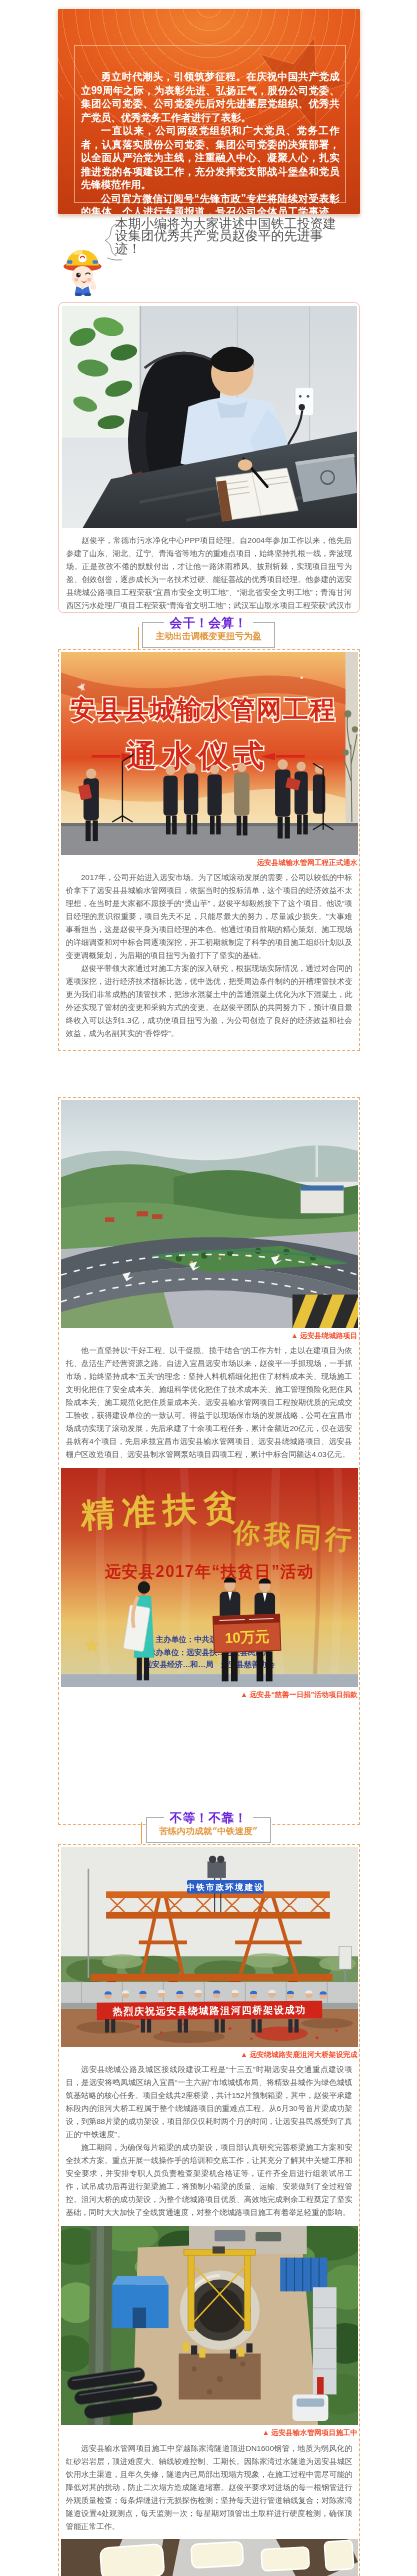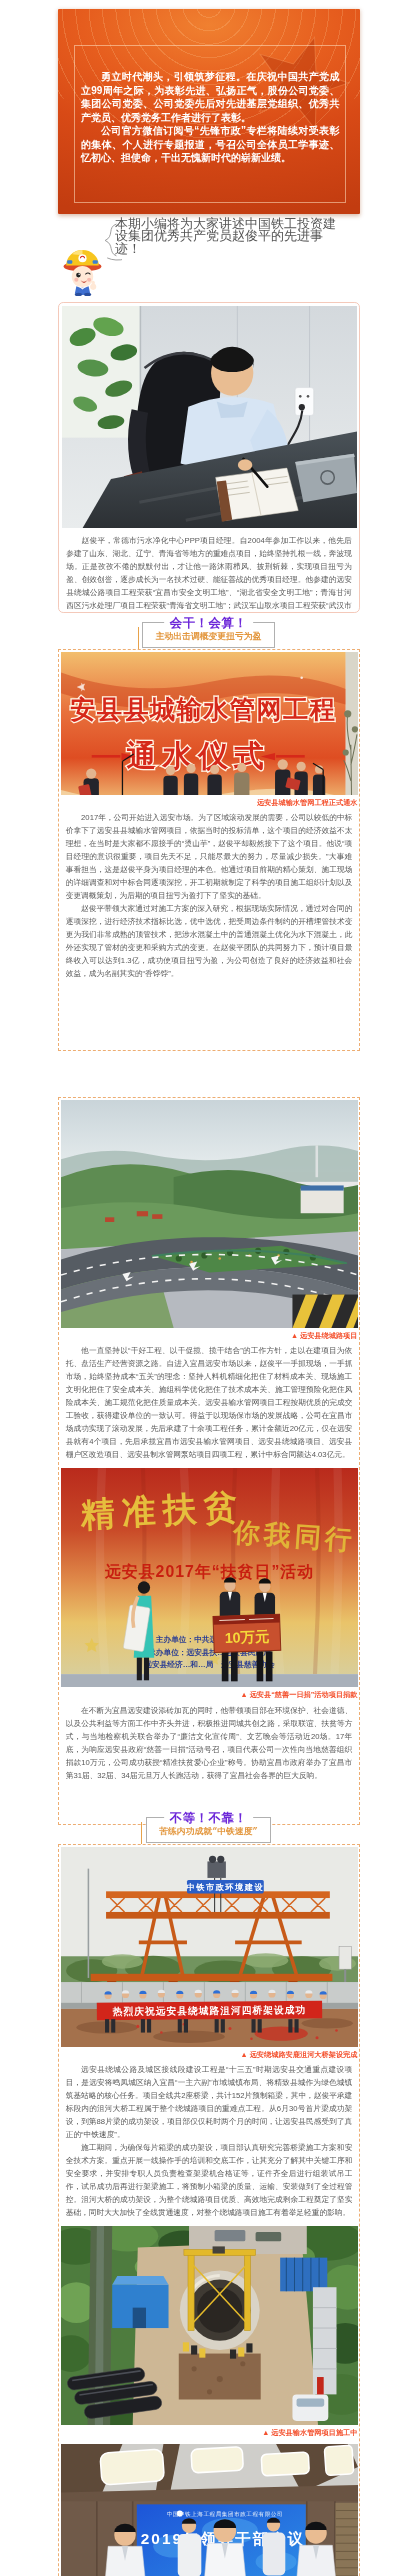--- a/index.html
+++ b/index.html
@@ -55,20 +55,21 @@
 <div class="page">
 
   <div class="abs banner">
     <div class="banner-arcs"></div>
     <svg class="abs" style="right:10.3px;top:20.6px" width="98" height="103" viewBox="0 0 190 200">
       <path d="M95,10 L118,72 L185,74 L132,114 L152,180 L95,142 L38,180 L58,114 L5,74 L72,72 Z" fill="rgba(190,60,15,.55)" stroke="rgba(255,170,110,.35)" stroke-width="2" transform="rotate(18 95 95)"></path>
     </svg>
     <div class="banner-box"></div>
     <div class="banner-text">
       <p>勇立时代潮头，引领筑梦征程。在庆祝中国共产党成立99周年之际，为表彰先进、弘扬正气，股份公司党委、集团公司党委、公司党委先后对先进基层党组织、优秀共产党员、优秀党务工作者进行了表彰。</p>
+      <p>一直以来，公司两级党组织和广大党员、党务工作者，认真落实股份公司党委、集团公司党委的决策部署，以全面从严治党为主线，注重融入中心、凝聚人心，扎实推进党的各项建设工作，充分发挥党支部战斗堡垒和党员先锋模范作用。</p>
       <p>公司官方微信订阅号“先锋市政”专栏将陆续对受表彰的集体、个人进行专题报道，号召公司全体员工学事迹、忆初心、担使命，干出无愧新时代的崭新业绩。</p>
     </div>
   </div>
 
   <div class="abs bubble">本期小编将为大家讲述中国铁工投资建设集团优秀共产党员赵俊平的先进事迹！</div>
   <svg class="abs tail" width="20.6" height="38" viewBox="0 0 40 74">
     <path d="M30,2 C12,8 26,26 8,34 C26,42 14,58 30,64" fill="none" stroke="#8a8a8a" stroke-width="1.6"></path>
     <path d="M12,68 q16,7 36,2" fill="none" stroke="#8a8a8a" stroke-width="1.6"></path>
   </svg>
   <svg class="abs mascot" width="44" height="50" viewBox="0 0 86 98">
@@ -168,21 +169,21 @@
     <div class="sh-in">
       <div class="sh-shadow"></div>
       <div class="sh-frame">
         <div class="sh-title">会干！会算！</div>
         <div class="sh-sub">主动出击调概变更扭亏为盈</div>
       </div>
     </div>
   </div>
 
   <div class="abs dashed" id="dbox1">
-    <div class="photo" style="width:297px;height:143px">
+    <div class="photo" style="width:297px;height:203px">
       <svg width="297" height="203" viewBox="0 0 580 394" preserveAspectRatio="none">
         <defs>
           <linearGradient id="bb" x1="0" y1="0" x2="0" y2="1">
             <stop offset="0" stop-color="#f2be6e"></stop>
               <stop offset=".35" stop-color="#e8703c"></stop>
             <stop offset=".62" stop-color="#de4d22"></stop>
               <stop offset=".88" stop-color="#f0bc76"></stop>
             <stop offset="1" stop-color="#f6dca6"></stop>
           </linearGradient>
         </defs>
@@ -400,23 +401,20 @@
             <rect x="298" y="286" width="130" height="70" fill="#c8502e" stroke="#8e2e14" stroke-width="2"></rect>
             <rect x="298" y="286" width="130" height="16" fill="#8e2214"></rect>
             <line x1="310" y1="294" x2="360" y2="294" stroke="#f2d9c9" stroke-width="2"></line>
             <line x1="368" y1="294" x2="416" y2="294" stroke="#f2d9c9" stroke-width="2"></line>
             <text x="363" y="338" text-anchor="middle" font-size="28" font-weight="bold" fill="#f5d83a">10万元</text>
           </g>
         </g>
       </svg>
     </div>
     <div class="cap">▲ 远安县“慈善一日捐”活动项目捐款</div>
-    <div class="para">
-      <p>在不断为宜昌远安建设添砖加瓦的同时，他带领项目部在环境保护、社会道德、以及公共利益等方面工作中齐头并进，积极推进同城共创之路，采取联谊、扶贫等方式，与当地检察机关联合举办了“廉洁文化宣传周”、文艺晚会等活动近20场。17年底，为响应远安县政府“慈善一日捐”活动号召，项目代表公司一次性向当地慈善组织捐款10万元，公司成功获授“精准扶贫爱心企业”称号。协助宜昌市政府举办了宜昌市第31届、32届、34届元旦万人长跑活动，获得了宜昌社会各界的巨大反响。</p>
-    </div>
   </div>
 
   <div class="abs sechead" id="sh3">
     <div class="sh-in">
       <div class="sh-shadow"></div>
       <div class="sh-frame">
         <div class="sh-title">不等！不靠！</div>
         <div class="sh-sub">苦练内功成就“中铁速度”</div>
       </div>
     </div>
@@ -630,20 +628,23 @@
           <rect x="25" y="315" width="162" height="26" rx="13" fill="#1e1f23" stroke="#3a3c42"></rect>
           <rect x="40" y="345" width="152" height="26" rx="13" fill="#1e1f23" stroke="#3a3c42"></rect>
           <line x1="25" y1="292" x2="160" y2="292" stroke="#4a4d55" stroke-width="3"></line>
           <line x1="35" y1="322" x2="180" y2="322" stroke="#4a4d55" stroke-width="3"></line>
         </g>
         <rect x="452" y="330" width="70" height="52" rx="8" fill="#edeff1"></rect>
         <rect x="460" y="338" width="54" height="16" rx="4" fill="#9fb4c4"></rect>
       </svg>
     </div>
     <div class="cap">▲ 远安县输水管网项目施工中</div>
+    <div class="para">
+      <p>远安县输水管网项目施工中穿越陈家湾隧道顶进DN1600钢管，地质为弱风化的红砂岩岩层，顶进难度大、轴线较难控制、工期长。因陈家湾过水隧道为远安县城区饮用水主渠道，且年久失修，隧道内已局部出现塌方现象，在施工过程中需尽可能的降低对其的扰动，防止二次塌方造成隧道堵塞。赵俊平要求对进场的每一根钢管进行外观质量检查；每条焊缝进行无损探伤检测；坚持每天进行管道轴线复合；对陈家湾隧道设置4处观测点，每天监测一次；每星期对顶管出土取样进行硬度检测，确保顶管能正常工作。</p>
+    </div>
     <div class="photo" style="width:297px;height:222px;margin-top:6.2px">
       <svg width="297" height="222" viewBox="0 0 580 434" preserveAspectRatio="none">
         <defs>
           <linearGradient id="scr" x1="0" y1="0" x2="1" y2="1">
               <stop offset="0" stop-color="#1d55d8"></stop>
               <stop offset="1" stop-color="#2e8fe6"></stop>
             </linearGradient>
         </defs>
         <rect width="580" height="120" fill="#cfceca"></rect>
         <polygon points="0,0 120,0 70,120 0,140" fill="#5e4a39"></polygon>

